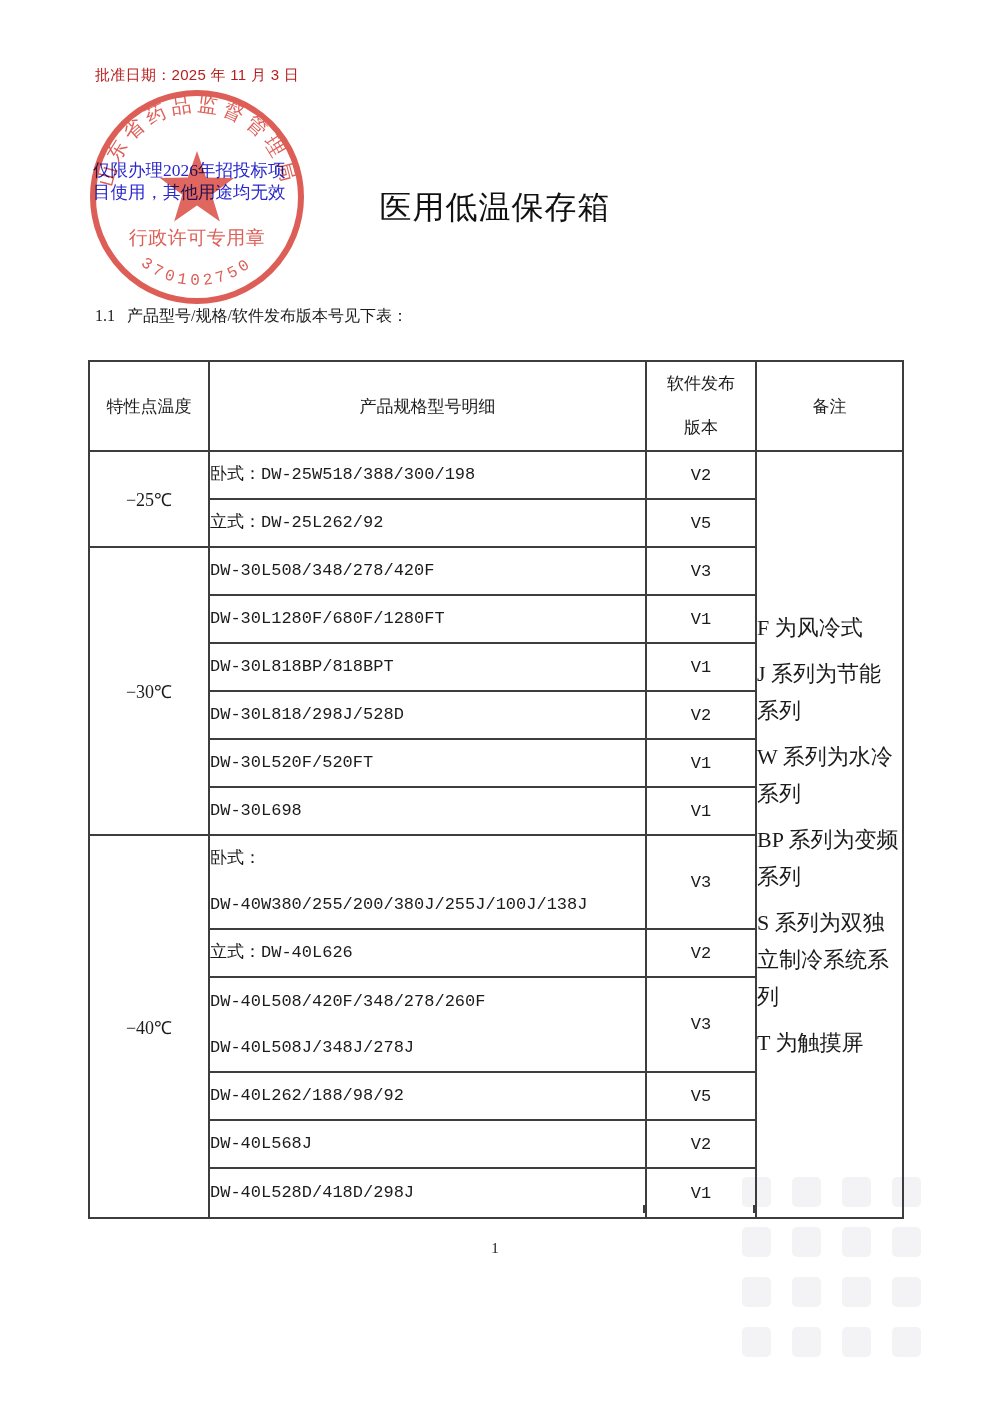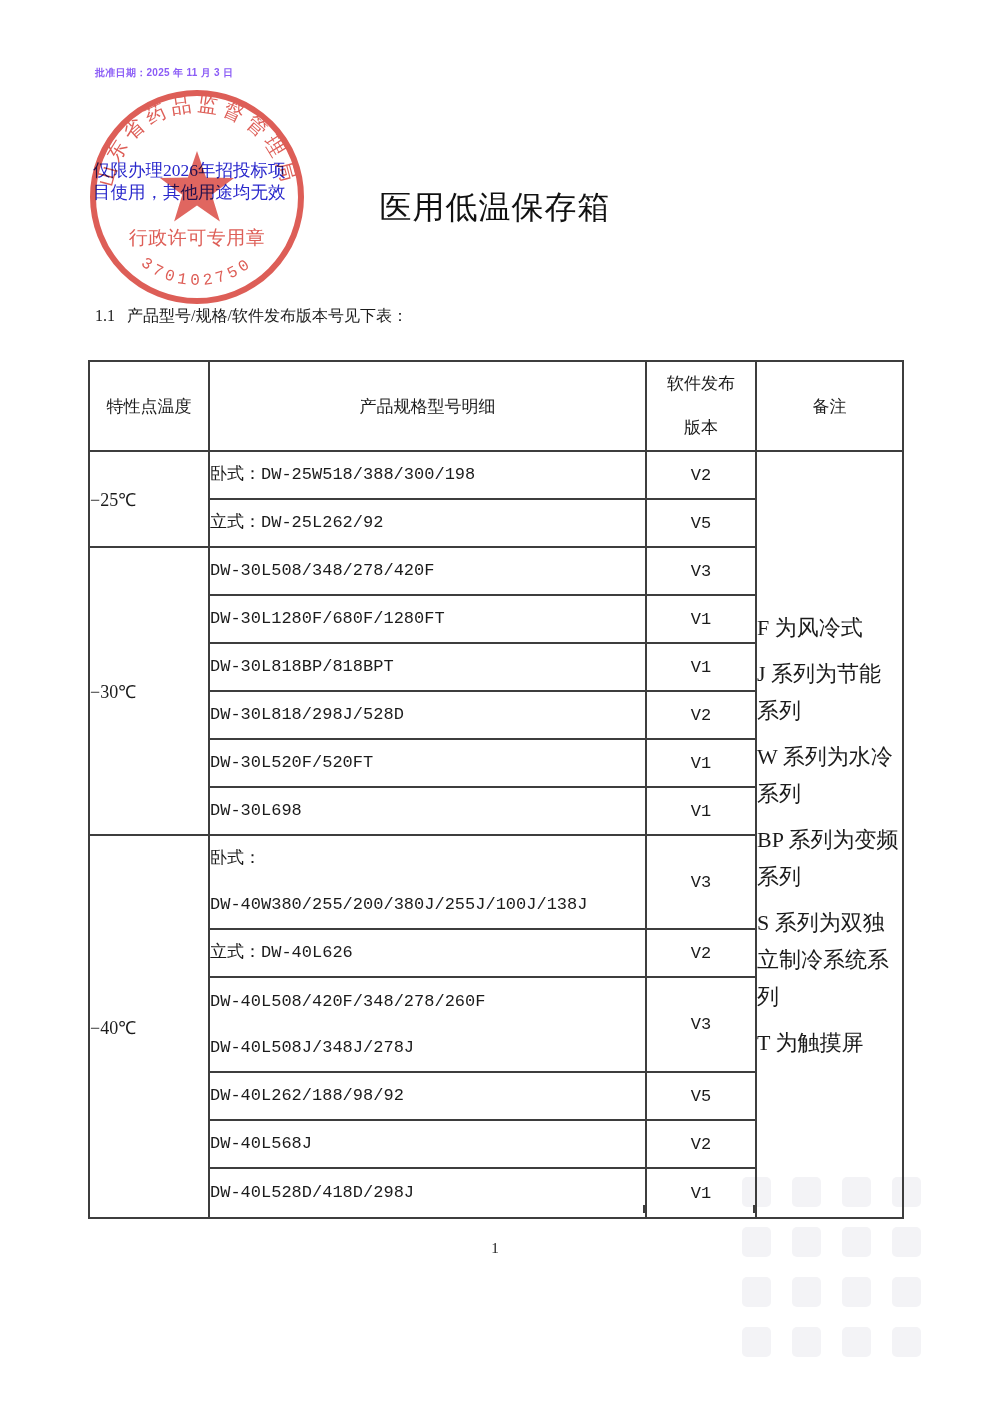--- a/index.html
+++ b/index.html
@@ -5,23 +5,22 @@
   html,body { margin:0; padding:0; }
   body {
     width:990px; height:1401px; background:#ffffff; position:relative;
     font-family:"Liberation Serif", serif; color:#1b1b1b; overflow:hidden;
   }
   .page { position:absolute; inset:0; }
 
   
   .approval-line {
     position:absolute; left:95px; top:66px;
-    font-family:"Liberation Sans", sans-serif; font-size:10px; color:#8b5cf6;
+    font-family:"Liberation Sans", sans-serif; font-size:15px; color:#b91c1c;
     letter-spacing:.3px;
-    font-weight:bold;
   }
   .doc-number { position:absolute; left:95px; top:128px; font-size:18px; white-space:nowrap; }
   .doc-number .lbl { font-weight:bold; }
   .doc-number .val { font-weight:normal; }
   .doc-title {
     position:absolute; left:0; top:186px; width:990px; text-align:center;
     font-size:32px; letter-spacing:1px; color:#111;
   }
   .sec1 { position:absolute; left:95px; top:249px; font-size:18px; font-weight:bold; white-space:nowrap; }
   .sec1 .num { display:inline-block; margin-right:20px; }
@@ -44,21 +43,21 @@
   
   table.spec {
     position:absolute; left:88px; top:360px; width:814px; z-index:2;
     border-collapse:collapse; table-layout:fixed; background:transparent;
   }
   table.spec td, table.spec th {
     border:2px solid #3d3d3d; padding:0; vertical-align:middle; font-weight:normal;
   }
   th.hd { font-size:17px; text-align:center; }
   .hd-ver div { line-height:44px; }
-  td.cell-temp { font-size:18px; text-align:left; padding-left:10px; }
+  td.cell-temp { font-size:18px; text-align:center; padding-left:10px; }
   td.cell-model { text-align:left; padding-left:12px; font-family:"Liberation Mono", monospace; font-size:17px; }
   .model-line { line-height:46px; white-space:nowrap; }
   td.cell-version { text-align:center; font-family:"Liberation Mono", monospace; font-size:17px; }
   td.cell-remark { padding:0 4px 0 6px; font-size:22px;margin-top:47px; }
   .remark-item { margin:9px 0; }
   .remark-line { line-height:37px; white-space:nowrap; }
 
   .tick { position:absolute; width:2px; height:8px; background:#3d3d3d; top:1205px; z-index:2; }
   .tick.t1 { left:643px; }
   .tick.t2 { left:753px; }

